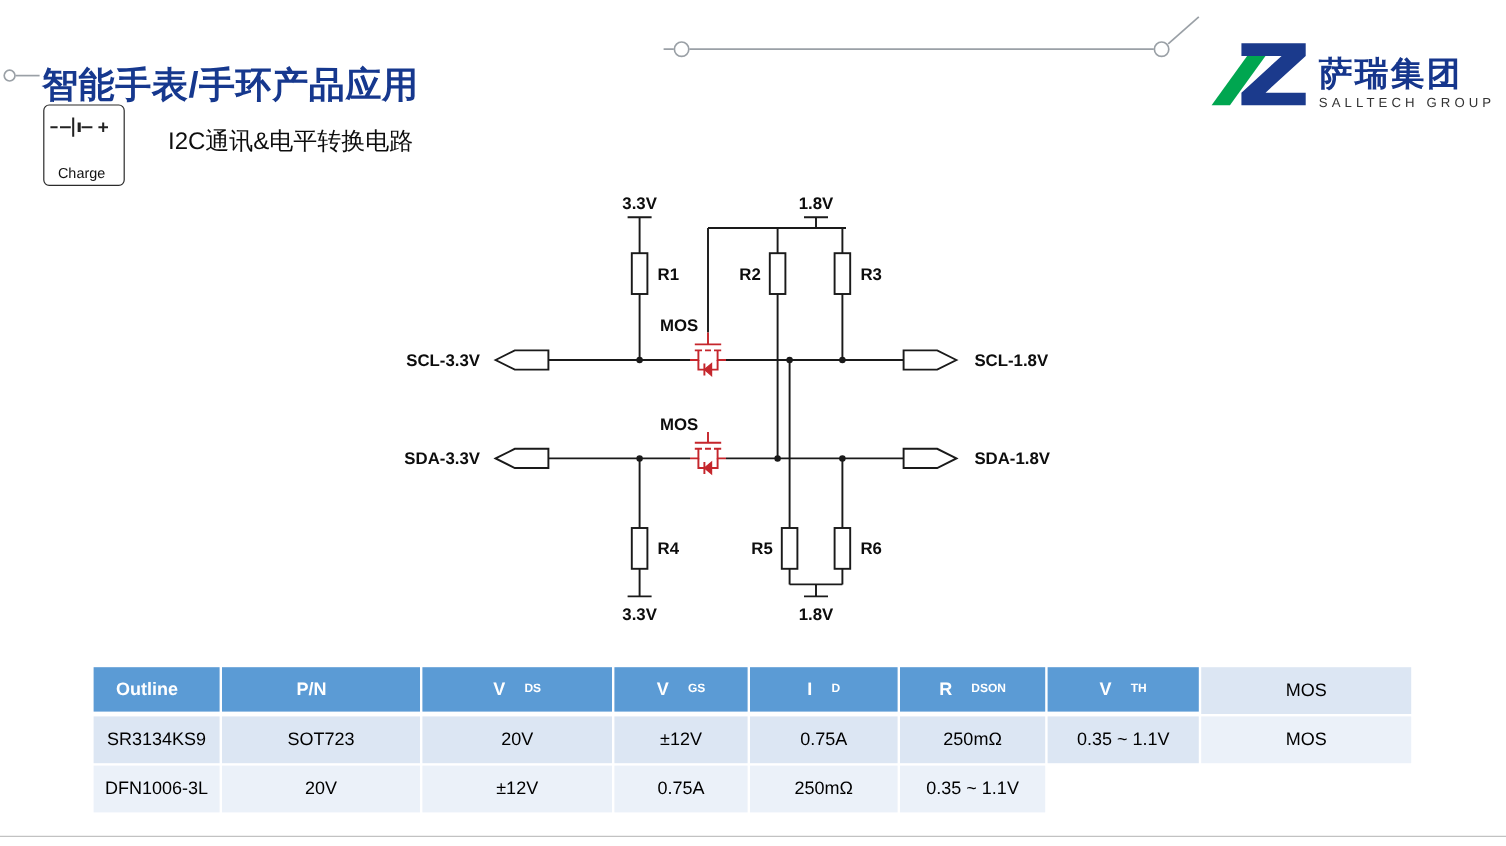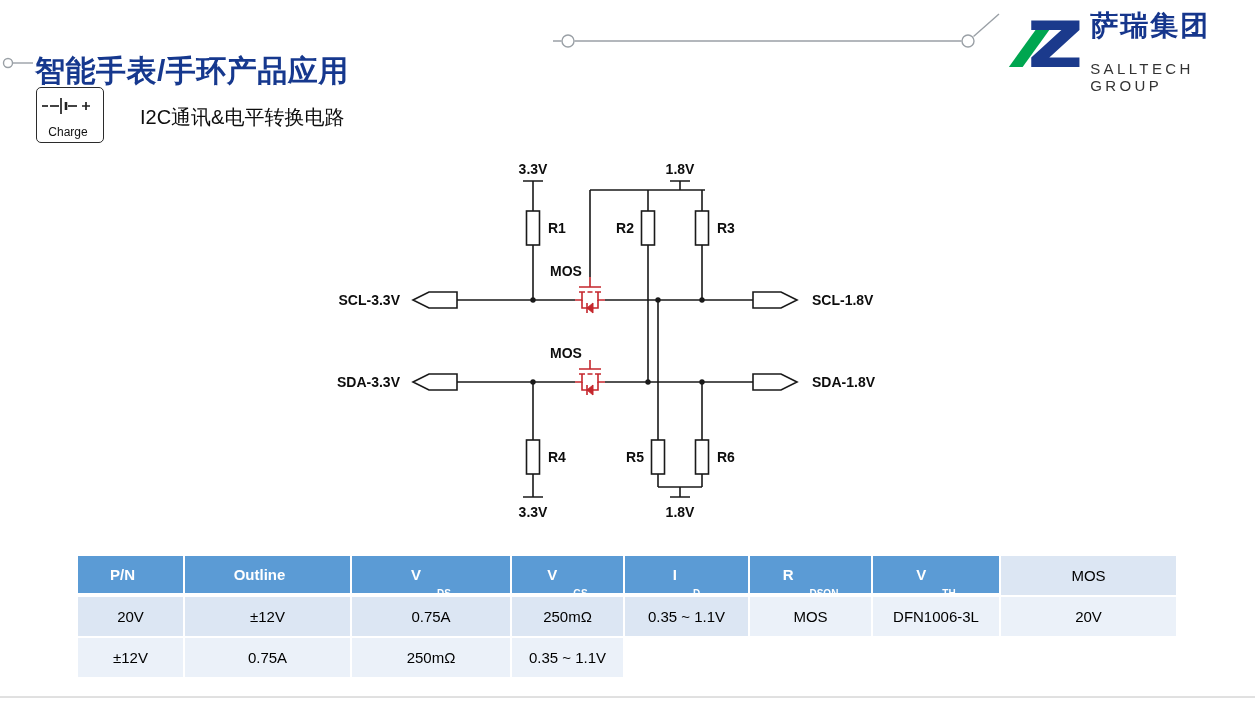--- a/index.html
+++ b/index.html
@@ -15,36 +15,36 @@
   .page-title {
     position:absolute; left:35px; top:15px;
     font-size:30px; font-weight:bold; color:#16388e; letter-spacing:0.5px;margin-top:36px;
   }
 
   .deco { stroke:#9aa0a6; stroke-width:1.4; fill:none; }
   .deco-circle { fill:#fff; stroke:#9aa0a6; stroke-width:1.4; }
   .bottom-rule { stroke:#c2c2c2; stroke-width:1; }
 
   .charge-box {
-    position:absolute; left:36px; top:87px; width:68px; height:56px;
+    position:absolute; left:36px; top:87px; width:68px; height:68px;
     border:1.6px solid #2b2b2b; border-radius:5px; background:#fff;
     display:flex; flex-direction:column; align-items:center; justify-content:space-between;
     padding:8px 7px 4px 3px;
   }
   .charge-label { font-size:12px; color:#111; line-height:1; }
   .chg { stroke:#222; stroke-width:1.7; fill:none; }
 
   .section-subtitle {
     position:absolute; left:140px; top:104px;
     font-size:20px; font-weight:normal; color:#0d0d0d;
   }
 
-  .logo { position:absolute; left:1002px; top:10px; display:flex; align-items:flex-start; gap:9px; }
+  .logo { position:absolute; left:1002px; top:28px; display:flex; align-items:flex-end; gap:9px; }
   .logo-name { font-size:28px; font-weight:bold; color:#16368c; letter-spacing:2px; line-height:1.15; }
-  .logo-sub { font-size:15px; color:#333; letter-spacing:3.4px; margin-top:18px; }
+  .logo-sub { font-size:11px; color:#333; letter-spacing:3.4px; margin-top:2px; }
 
   
   .wire { stroke:#1a1a1a; stroke-width:1.6; fill:none; }
   .rbox { fill:#fff; stroke:#1a1a1a; stroke-width:1.6; }
   .flag { fill:#fff; stroke:#1a1a1a; stroke-width:1.6; }
   .dot  { fill:#1a1a1a; }
   .mos  { stroke:#c5262c; stroke-width:1.6; fill:none; }
   .mosfill { fill:#c5262c; stroke:#c5262c; stroke-width:1; }
   .clabel {
     font-family:"Liberation Sans","DejaVu Sans",sans-serif;
@@ -55,21 +55,21 @@
   .spec-table {
     position:absolute; left:78px; top:556px; width:1100px;
     display:grid;
     grid-template-columns:105px 165px 158px 111px 123px 121px 126px 175px;
     gap:2px; background:#fff;
   }
   .th {
     background:#5b9bd5; color:#fff; font-weight:bold; font-size:15px;
     height:37px; display:flex; align-items:center; justify-content:center;
   }
-  .th sub { font-size:10px; font-weight:bold; position:relative; top:19px;margin-left:16px; }
+  .th sub { font-size:10px; font-weight:bold; position:relative; top:0;margin-left:16px; }
   .td {
     font-size:15px; color:#000;
     height:39px; display:flex; align-items:center; justify-content:center;
   }
   .row-a { background:#dce6f3; }
   .row-b { background:#ebf1f9; }
 </style>
 </head>
 <body>
 
@@ -192,28 +192,28 @@
       <polygon points="34,8 90,8 90,19 55,51 90,51 90,62 34,62 34,51 69,19 34,19" fill="#1b3a8c"></polygon>
     </svg>
     <div class="logo-text">
       <div class="logo-name">萨瑞集团</div>
       <div class="logo-sub">SALLTECH GROUP</div>
     </div>
   </div>
 
   <div class="spec-table">
     <div class="th">
+        <span>Outline</span>
+        <sub></sub>
+      </div>
+    <div class="th">
         <span>P/N</span>
         <sub></sub>
       </div>
     <div class="th">
-        <span>Outline</span>
-        <sub></sub>
-      </div>
-    <div class="th">
         <span>V</span>
         <sub>DS</sub>
       </div>
     <div class="th">
         <span>V</span>
         <sub>GS</sub>
       </div>
     <div class="th">
         <span>I</span>
         <sub>D</sub>
@@ -221,20 +221,22 @@
     <div class="th">
         <span>R</span>
         <sub>DSON</sub>
       </div>
     <div class="th">
         <span>V</span>
         <sub>TH</sub>
       </div>
 
     <div class="td row-a">MOS</div>
+    <div class="td row-a">SR3134KS9</div>
+    <div class="td row-a">SOT723</div>
     <div class="td row-a">20V</div>
     <div class="td row-a">±12V</div>
     <div class="td row-a">0.75A</div>
     <div class="td row-a">250mΩ</div>
     <div class="td row-a">0.35 ~ 1.1V</div>
 
     <div class="td row-b">MOS</div>
     <div class="td row-b">DFN1006-3L</div>
     <div class="td row-b">20V</div>
     <div class="td row-b">±12V</div>

